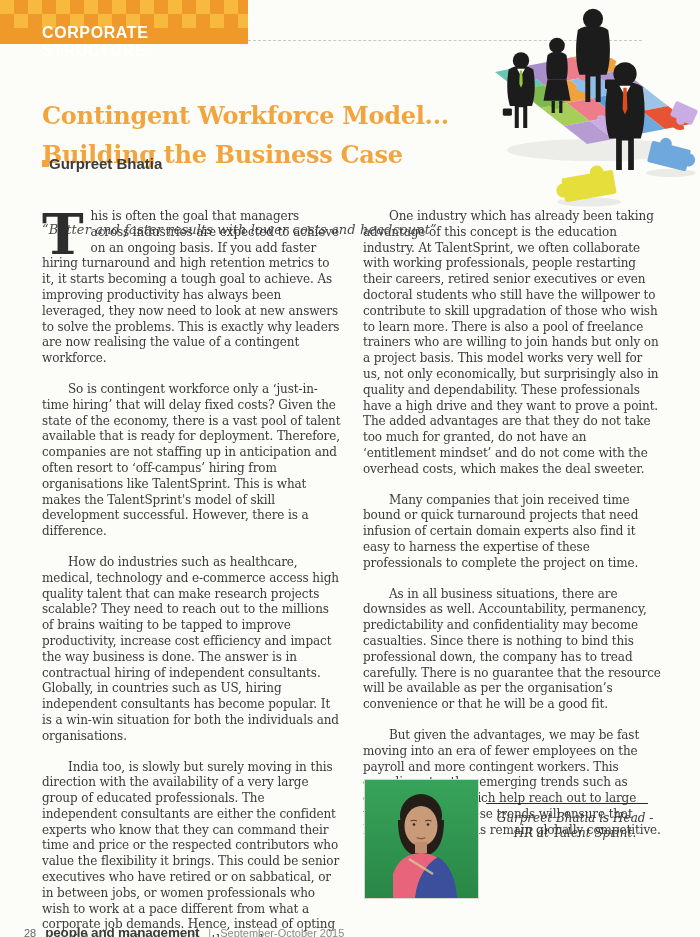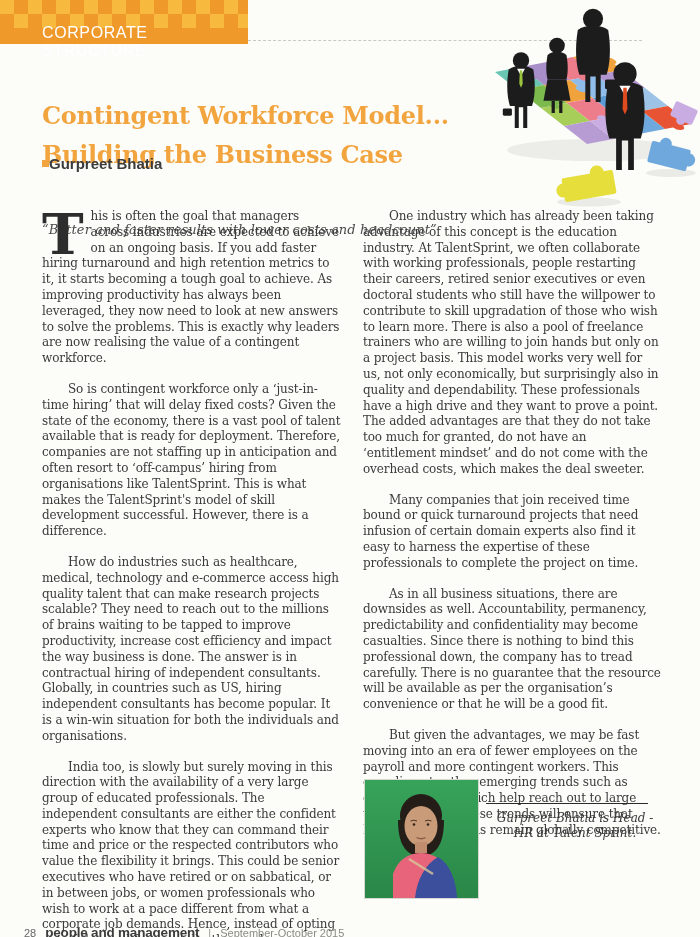--- a/index.html
+++ b/index.html
@@ -12,21 +12,21 @@
   .kicker{
     position:absolute;left:0;top:0;width:248px;height:44px;
     background-image:
       linear-gradient(to bottom, rgba(0,0,0,0) 28px, var(--kicker-orange) 28px),
       repeating-conic-gradient(var(--kicker-orange) 0 25%, var(--kicker-yellow) 0 50%);
     background-size:auto, 28px 28px;
   }
   .kicker-label{
     position:absolute;left:42px;top:24px;
     font-family:"Liberation Sans", sans-serif;
-    font-size:16px;letter-spacing:.6px;color:#fff;font-weight:400;
+    font-size:16px;letter-spacing:.6px;color:#fff;font-weight:700;
   }
   .rule-dashed{
     position:absolute;left:248px;top:40px;width:394px;height:0;
     border-top:1px dashed #c9c9c2;
   }
   
   .title{
     position:absolute;left:42px;top:80px;width:480px;
     font-size:24px;line-height:39px;font-weight:600;
     color:var(--accent);letter-spacing:-.3px;

